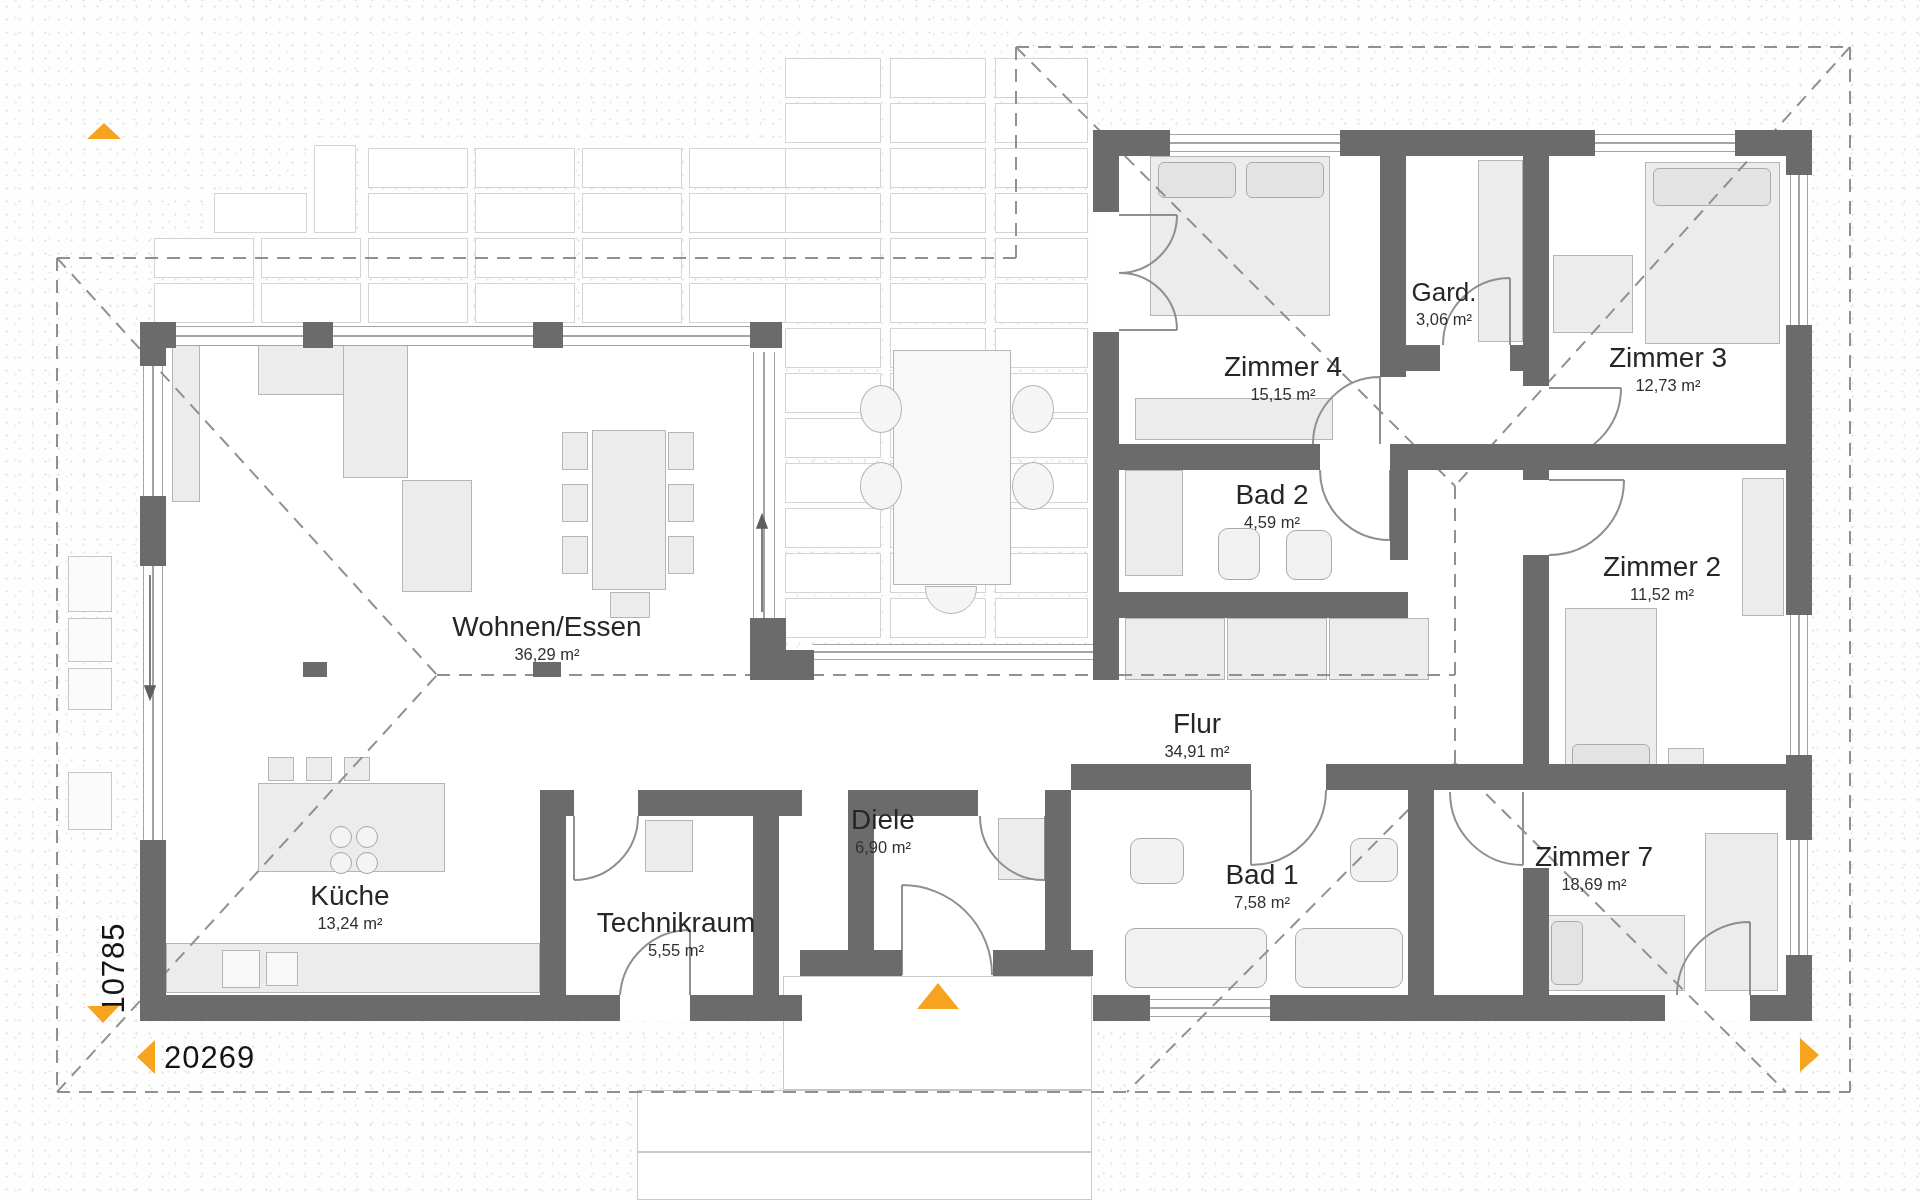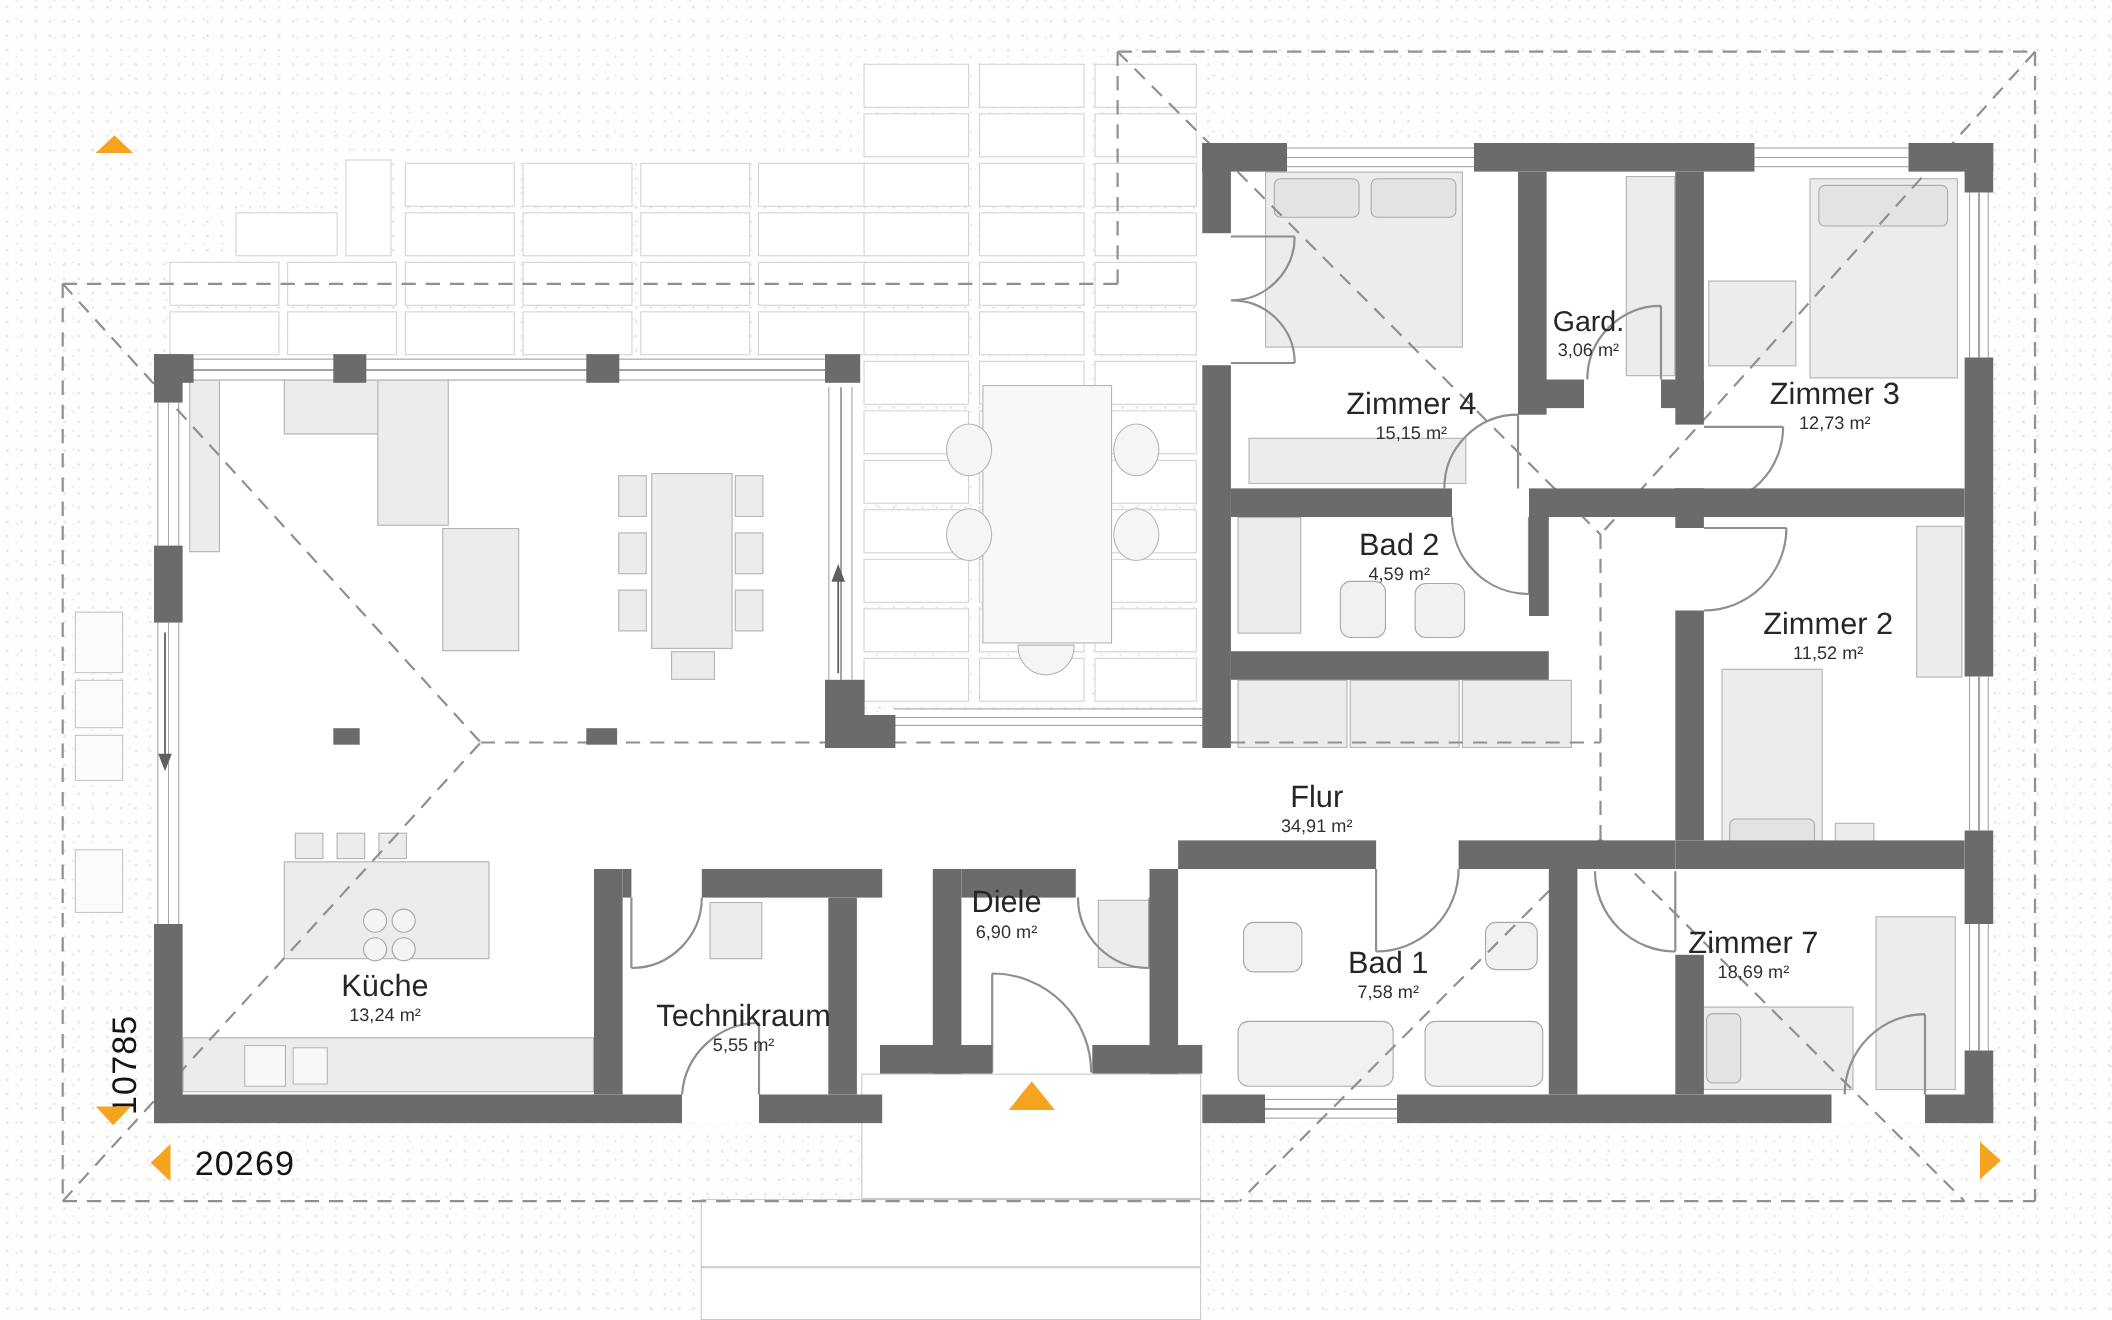--- a/index.html
+++ b/index.html
@@ -78,29 +78,33 @@
       <path d="M1750,995 L1750,922 M1750,922 A73,73 0 0 0 1677,995"></path>
     </g>
     <g stroke="#5f5f5f" stroke-width="1.6" fill="#5f5f5f">
       <path d="M150,575 V686" fill="none"></path>
         <polygon points="145,686 155,686 150,699"></polygon>
       <path d="M762,612 V528" fill="none"></path>
         <polygon points="757,528 767,528 762,515"></polygon>
     </g>
   </svg>
 
+  <div class="room-label" style="left:547px;top:638px;">
+    <div class="rn">Wohnen/Essen</div>
+      <div class="ra">36,29 m²</div>
+  </div>
   <div class="room-label" style="left:350px;top:907px;">
     <div class="rn">Küche</div>
       <div class="ra">13,24 m²</div>
   </div>
   <div class="room-label" style="left:676px;top:934px;">
     <div class="rn">Technikraum</div>
       <div class="ra">5,55 m²</div>
   </div>
-  <div class="room-label" style="left:915px;top:831px;">
+  <div class="room-label" style="left:883px;top:831px;">
     <div class="rn">Diele</div>
       <div class="ra">6,90 m²</div>
   </div>
   <div class="room-label" style="left:1197px;top:735px;">
     <div class="rn">Flur</div>
       <div class="ra">34,91 m²</div>
   </div>
   <div class="room-label" style="left:1262px;top:886px;">
     <div class="rn">Bad 1</div>
       <div class="ra">7,58 m²</div>
@@ -123,21 +127,21 @@
   </div>
   <div class="room-label" style="left:1259px;top:378px;margin-left:24px;">
     <div class="rn">Zimmer 4</div>
       <div class="ra">15,15 m²</div>
   </div>
   <div class="room-label small" style="left:1444px;top:303px;">
     <div class="rn">Gard.</div>
       <div class="ra">3,06 m²</div>
   </div>
 
-  <div class="dim-text" style="left:177px;top:1040px;">20269</div>
+  <div class="dim-text" style="left:164px;top:1040px;">20269</div>
   <div class="dim-text vert" style="left:68px;top:950px;">10785</div>
   <div class="tri left" style="left:137px;top:1040px;"></div>
   <div class="tri right" style="left:1800px;top:1038px;"></div>
   <div class="tri up" style="left:87px;top:123px;"></div>
   <div class="tri down" style="left:87px;top:1006px;"></div>
   <div class="tri entrance" style="left:917px;top:983px;"></div>
 
 <div class="tile" style="left: 154px; top: 283px; width: 100px; height: 40px;"></div>
     <div class="tile" style="left: 154px; top: 238px; width: 100px; height: 40px;"></div>
     <div class="tile" style="left: 261px; top: 283px; width: 100px; height: 40px;"></div>

